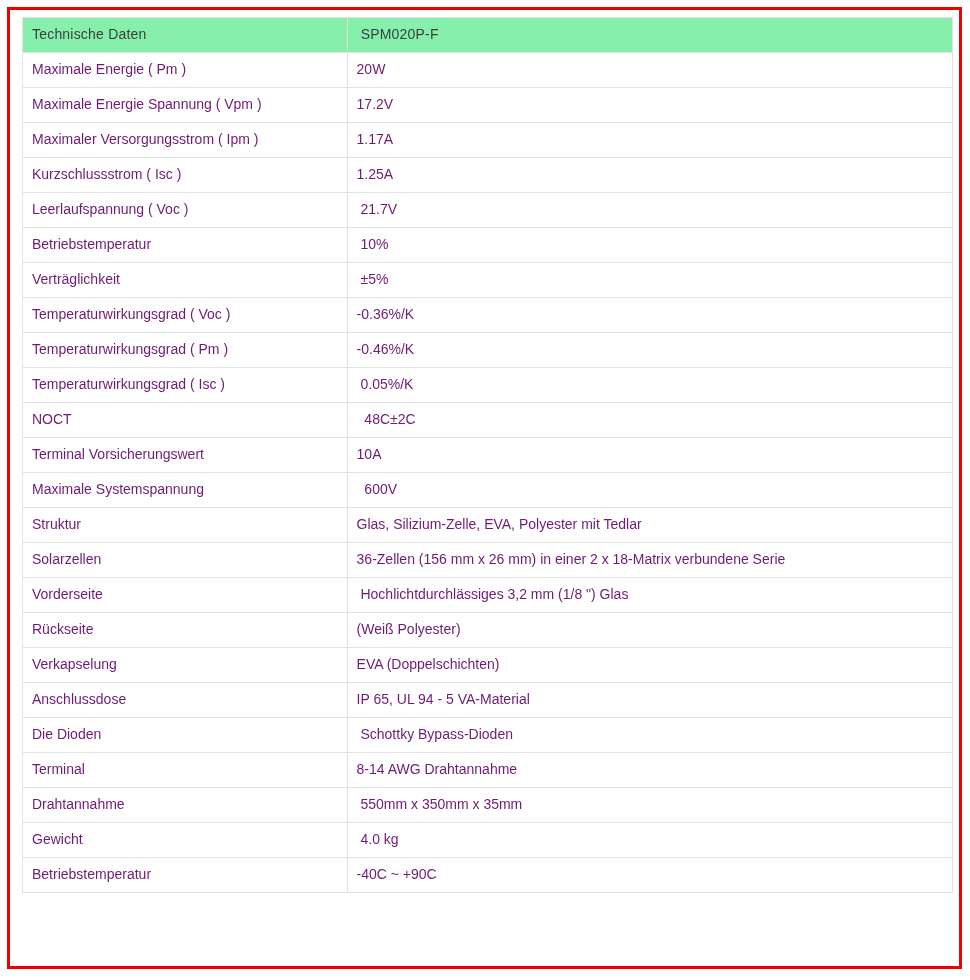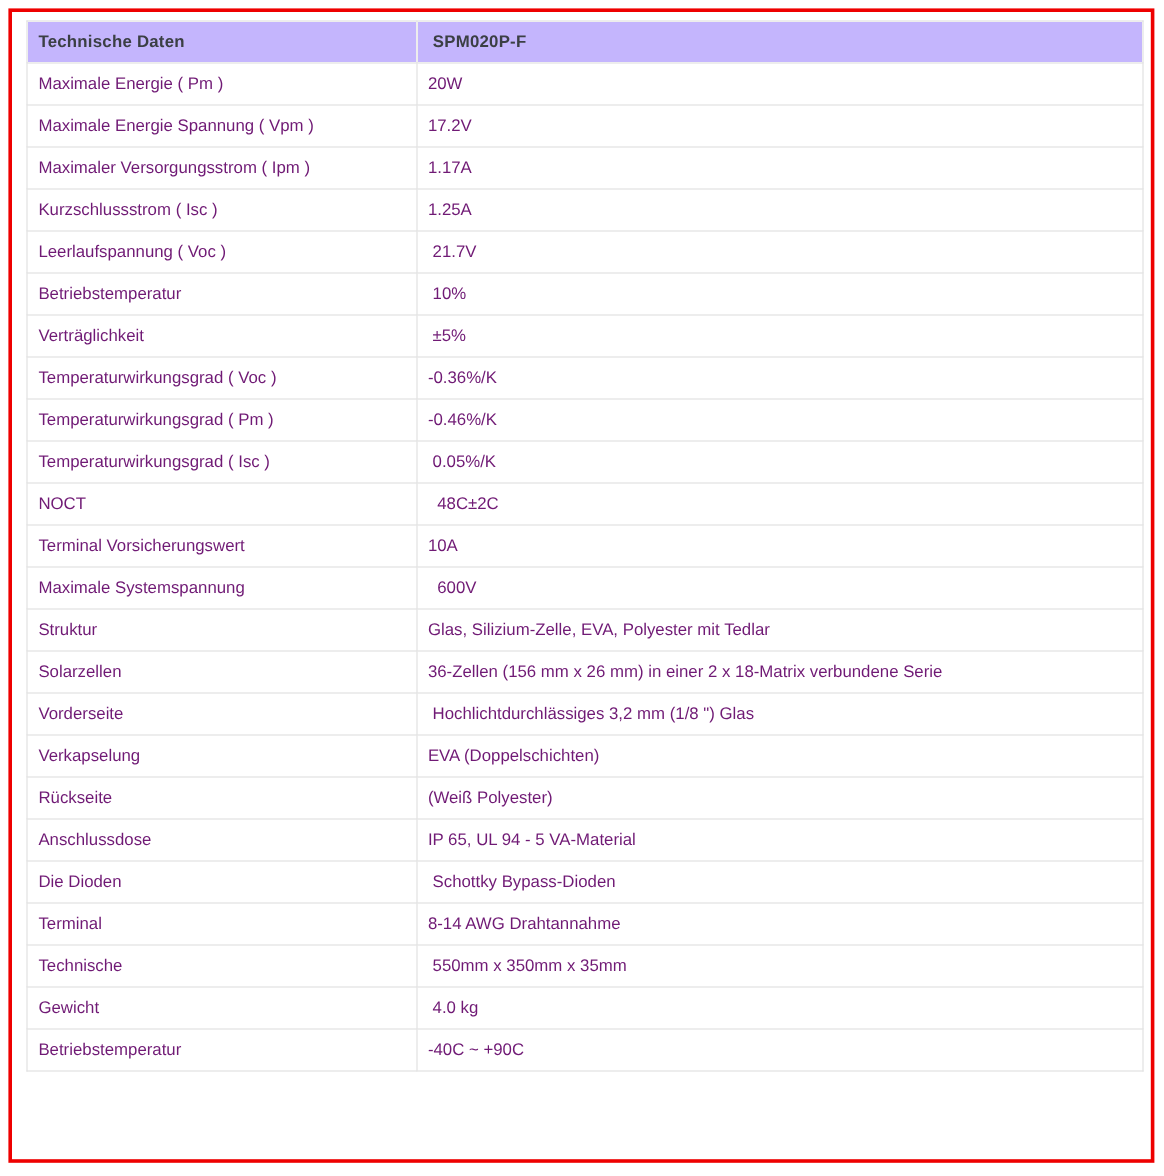--- a/index.html
+++ b/index.html
@@ -39,23 +39,23 @@
     padding: 0 9px;
     font-size: 14px;
     line-height: 1.1;
     color: #701a75;
     text-align: left;
     vertical-align: middle;
     white-space: pre-wrap;
     overflow: hidden;
   }
   table.spec-table thead th {
-    background: #c4b5fd;
+    background: #86efac;
     color: #3b3f44;
-    font-weight: 700;
+    font-weight: 400;
     letter-spacing: 0.2px;
   }
 </style>
 </head>
 <body>
 
 <div class="page-frame">
   <div class="content">
     <table class="spec-table">
       <colgroup>
@@ -127,41 +127,41 @@
           </tr>
           <tr>
             <td>Solarzellen</td>
             <td>36-Zellen (156 mm x 26 mm) in einer 2 x 18-Matrix verbundene Serie</td>
           </tr>
           <tr>
             <td>Vorderseite</td>
             <td> Hochlichtdurchlässiges 3,2 mm (1/8 ") Glas</td>
           </tr>
           <tr>
+            <td>Rückseite</td>
+            <td>(Weiß Polyester)</td>
+          </tr>
+          <tr>
             <td>Verkapselung</td>
             <td>EVA (Doppelschichten)</td>
-          </tr>
-          <tr>
-            <td>Rückseite</td>
-            <td>(Weiß Polyester)</td>
           </tr>
           <tr>
             <td>Anschlussdose</td>
             <td>IP 65, UL 94 - 5 VA-Material</td>
           </tr>
           <tr>
             <td>Die Dioden</td>
             <td> Schottky Bypass-Dioden</td>
           </tr>
           <tr>
             <td>Terminal</td>
             <td>8-14 AWG Drahtannahme</td>
           </tr>
           <tr>
-            <td>Technische</td>
+            <td>Drahtannahme</td>
             <td> 550mm x 350mm x 35mm</td>
           </tr>
           <tr>
             <td>Gewicht</td>
             <td> 4.0 kg</td>
           </tr>
           <tr>
             <td>Betriebstemperatur</td>
             <td>-40C ~ +90C</td>
           </tr>

